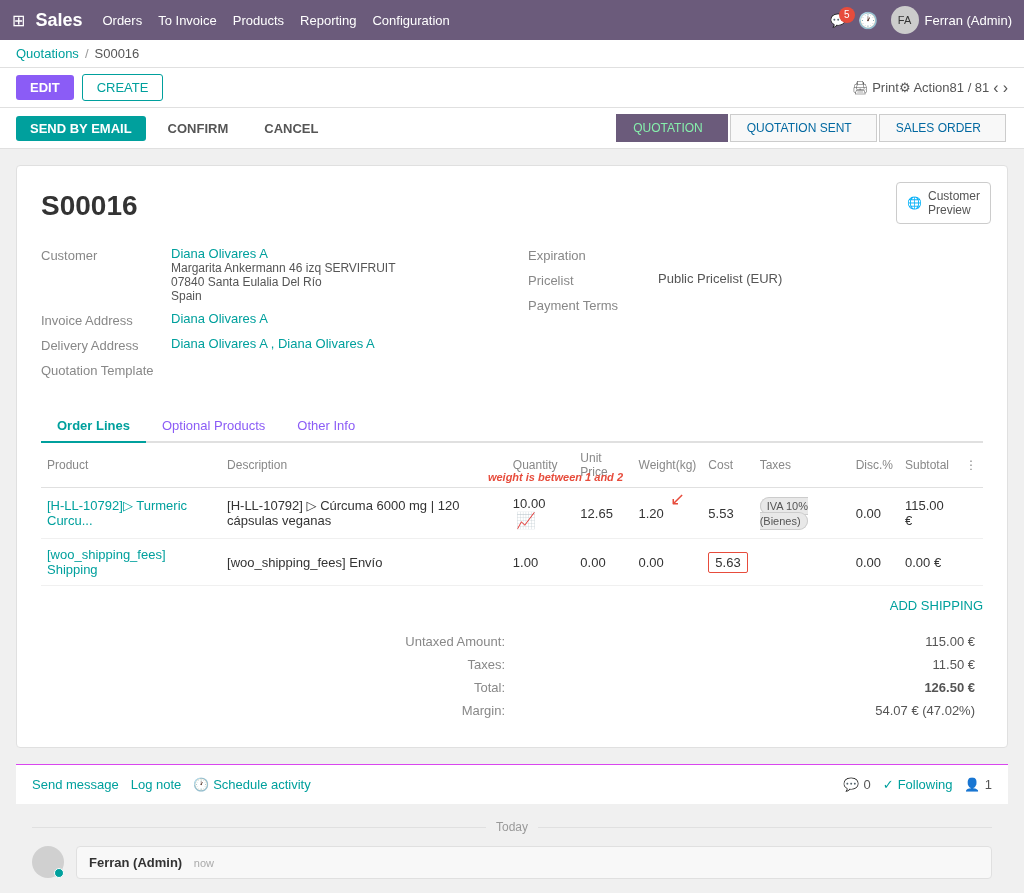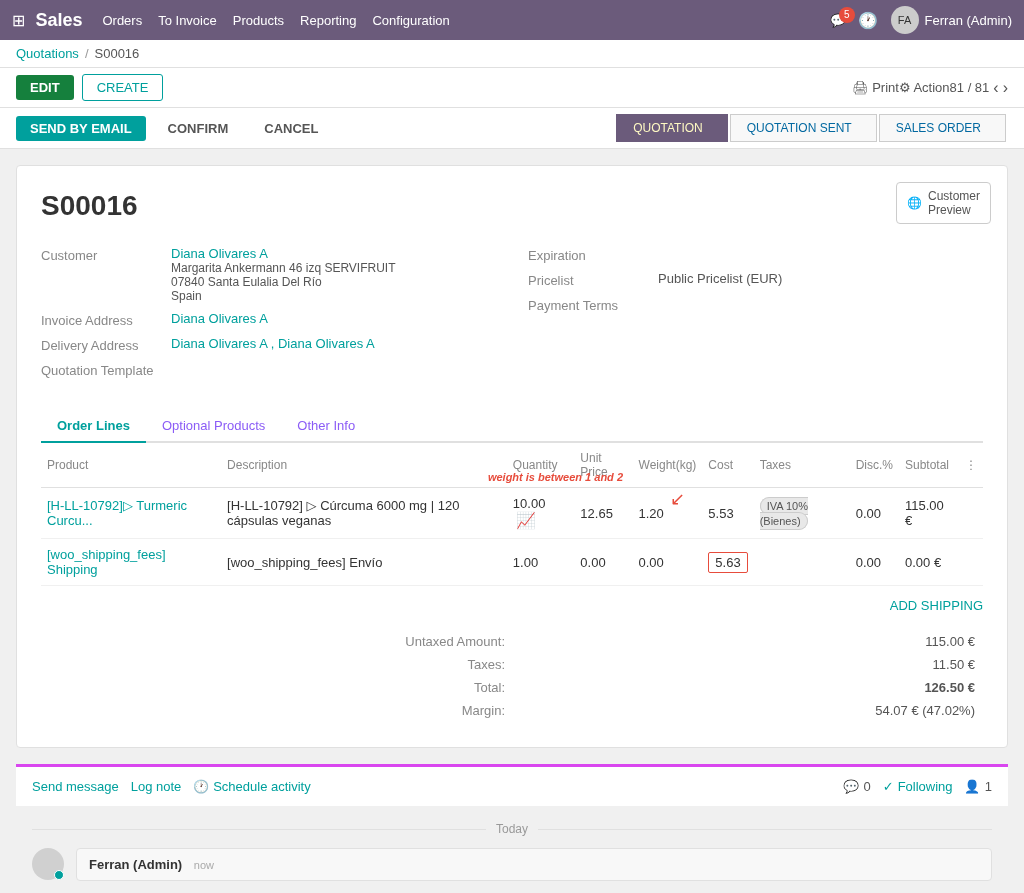--- a/index.html
+++ b/index.html
@@ -46,21 +46,21 @@
 
     
     .action-bar {
       background: white;
       padding: 6px 16px;
       display: flex;
       align-items: center;
       gap: 8px;
       border-bottom: 1px solid #e0e0e0;
     }
-    .btn-edit { background: #15803d; color: white; border: none; padding: 5px 14px; border-radius: 3px; cursor: pointer; font-size: 13px; font-weight: bold; }
+    .btn-edit { background: #8b5cf6; color: white; border: none; padding: 5px 14px; border-radius: 3px; cursor: pointer; font-size: 13px; font-weight: bold; }
     .btn-create { background: white; color: #00a09d; border: 1px solid #00a09d; padding: 5px 14px; border-radius: 3px; cursor: pointer; font-size: 13px; }
     .action-spacer { flex: 1; }
     .action-right { display: flex; align-items: center; gap: 0; color: #555; font-size: 13px; }
     .action-right a { color: #555; text-decoration: none; cursor: pointer; }
     .pagination { display: flex; align-items: center; gap: 4px; color: #555; }
     .pagination button { background: none; border: none; cursor: pointer; color: #555; font-size: 16px; }
 
     
     .status-bar {
       background: white;
@@ -80,21 +80,21 @@
       font-size: 12px;
       border: 1px solid #ccc;
       background: #f8f8f8;
       color: #0369a1;
       position: relative;
       margin-right: 2px;
       cursor: pointer;
     }
     .status-step.active {
       background: #6b5b7b;
-      color: #fef9c3;
+      color: #86efac;
       border-color: #6b5b7b;
     }
 
     
     .main-content { padding: 16px; }
     .document-card {
       background: white;
       border: 1px solid #e0e0e0;
       border-radius: 4px;
       padding: 24px;
@@ -169,21 +169,21 @@
     .add-shipping { color: #00a09d; text-align: right; cursor: pointer; font-size: 13px; margin-bottom: 16px; font-weight: normal; }
     .summary-table { width: 100%; }
     .summary-table td { padding: 3px 6px; text-align: right; font-size: 13px; color: #555; }
     .summary-table td:first-child { font-weight: normal; color: #888; }
     .summary-total { font-size: 18px; font-weight: bold; color: #333; }
     .summary-total-label { font-size: 13px; font-weight: bold; color: #555; }
 
     
     .bottom-bar {
       background: white;
-      border-top: 3px solid #d946ef;
+      border-top: 1px solid #d946ef;
       padding: 12px 16px;
       display: flex;
       align-items: center;
       gap: 12px;
       margin-top: 16px;
     }
     .bottom-link { color: #00a09d; cursor: pointer; font-size: 13px; text-decoration: none; }
     .bottom-spacer { flex: 1; }
     .bottom-right { display: flex; align-items: center; gap: 12px; color: #555; font-size: 13px; }
     .following-badge { color: #00a09d; display: flex; align-items: center; gap: 4px; cursor: pointer; }

